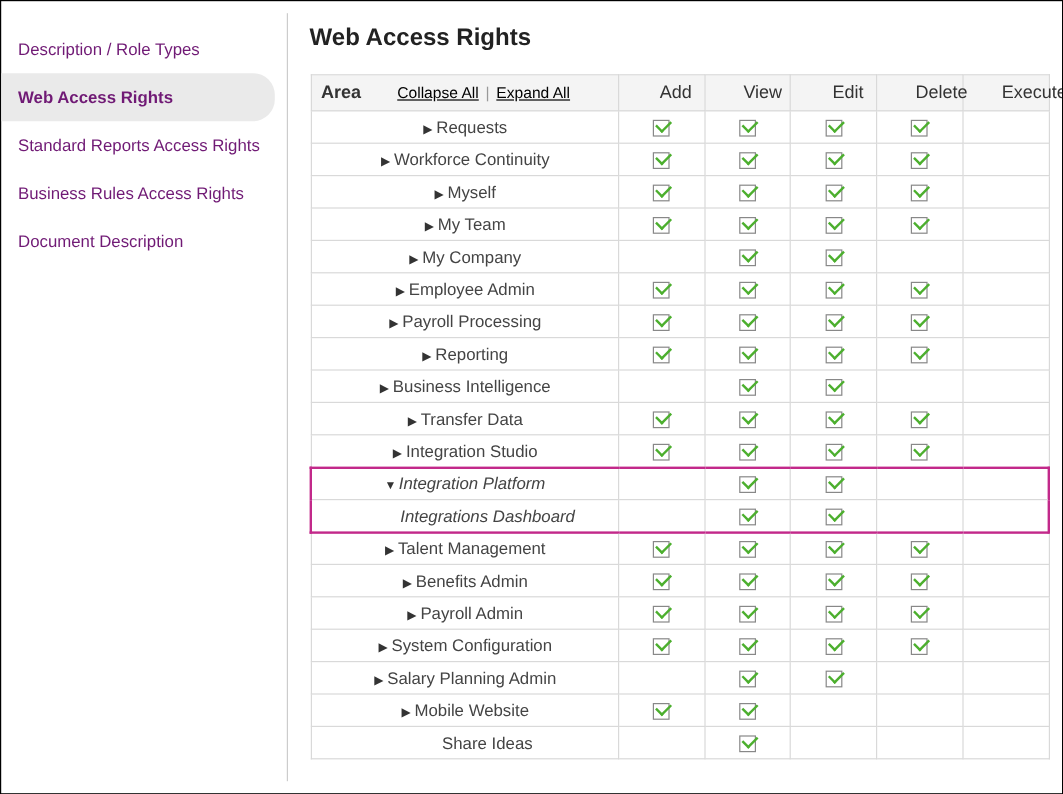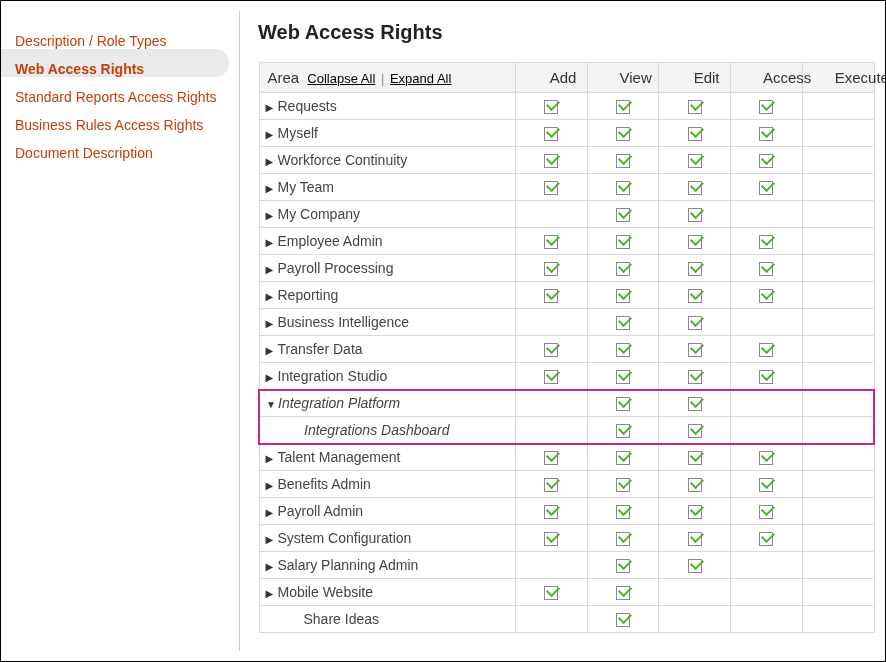--- a/index.html
+++ b/index.html
@@ -13,23 +13,23 @@
     border: 1px solid #000;
     display: flex;
     overflow: hidden;
   }
   .sidebar {
     width: 238px;
     flex-shrink: 0;
     padding-top: 20px;
   }
   .sidebar-item {
-    padding: 12px 16px 0 14px;
+    padding: 12px 16px 12px 14px;
     font-size: 14px;
-    color: #c2410c;
+    color: #701a75;
     cursor: pointer;
   }
   .sidebar-item.active {
     background: #eaeaea;
     font-weight: 600;
     border-radius: 0 18px 18px 0;
     margin-right: 10px;
   }
   .divider {
     width: 1px;
@@ -70,21 +70,21 @@
     padding-left: 32px;
   }
   tbody td {
     border: 1px solid #d9d9d9;
     padding: 4px 6px;
     height: 27px;
     vertical-align: middle;
     text-align: center;
   }
   tbody td.area-cell {
-    text-align: left;
+    text-align: center;
     color: #444;
   }
   .tree-arrow {
     display: inline-block;
     width: 10px;
     font-size: 10px;
     color: #333;
     cursor: pointer;
     margin-right: 2px;
   }
@@ -136,22 +136,22 @@
   }
   tr.highlight-top td:first-child,
   tr.highlight-bottom td:first-child {
     border-left: 2px solid #c2298a;
   }
   tr.highlight-top td:last-child,
   tr.highlight-bottom td:last-child {
     border-right: 2px solid #c2298a;
   }
   .area-label-strong {
-    font-weight: 400;
-    margin-right: 4px;
+    font-weight: 700;
+    margin-right: 26px;
   }
 </style>
 </head>
 <body>
 
 <div class="sidebar">
     <div class="sidebar-item"><span>Description / Role Types</span></div>
     <div class="sidebar-item active"><span>Web Access Rights</span></div>
     <div class="sidebar-item"><span>Standard Reports Access Rights</span></div>
     <div class="sidebar-item"><span>Business Rules Access Rights</span></div>
@@ -167,43 +167,43 @@
           <span class="area-label-strong">Area</span>
           <span class="header-links">
             <a>Collapse All</a>
             <span class="sep">|</span>
             <a>Expand All</a>
           </span>
         </th>
       <th class="perm-header">Add</th>
           <th class="perm-header">View</th>
           <th class="perm-header">Edit</th>
-          <th class="perm-header">Access</th>
+          <th class="perm-header">Delete</th>
           <th class="perm-header">Execute</th>
         </tr>
     </thead>
     <tbody>
         <tr>
           <td class="area-cell"><span><span class="tree-arrow">▶</span><span>Requests</span></span></td>
           <td><span class="checkbox checked"></span></td>
           <td><span class="checkbox checked"></span></td>
           <td><span class="checkbox checked"></span></td>
           <td><span class="checkbox checked"></span></td>
           <td></td>
         </tr>
         <tr>
+          <td class="area-cell"><span><span class="tree-arrow">▶</span><span>Workforce Continuity</span></span></td>
+          <td><span class="checkbox checked"></span></td>
+          <td><span class="checkbox checked"></span></td>
+          <td><span class="checkbox checked"></span></td>
+          <td><span class="checkbox checked"></span></td>
+          <td></td>
+        </tr>
+        <tr>
           <td class="area-cell"><span><span class="tree-arrow">▶</span><span>Myself</span></span></td>
-          <td><span class="checkbox checked"></span></td>
-          <td><span class="checkbox checked"></span></td>
-          <td><span class="checkbox checked"></span></td>
-          <td><span class="checkbox checked"></span></td>
-          <td></td>
-        </tr>
-        <tr>
-          <td class="area-cell"><span><span class="tree-arrow">▶</span><span>Workforce Continuity</span></span></td>
           <td><span class="checkbox checked"></span></td>
           <td><span class="checkbox checked"></span></td>
           <td><span class="checkbox checked"></span></td>
           <td><span class="checkbox checked"></span></td>
           <td></td>
         </tr>
         <tr>
           <td class="area-cell"><span><span class="tree-arrow">▶</span><span>My Team</span></span></td>
           <td><span class="checkbox checked"></span></td>
           <td><span class="checkbox checked"></span></td>

